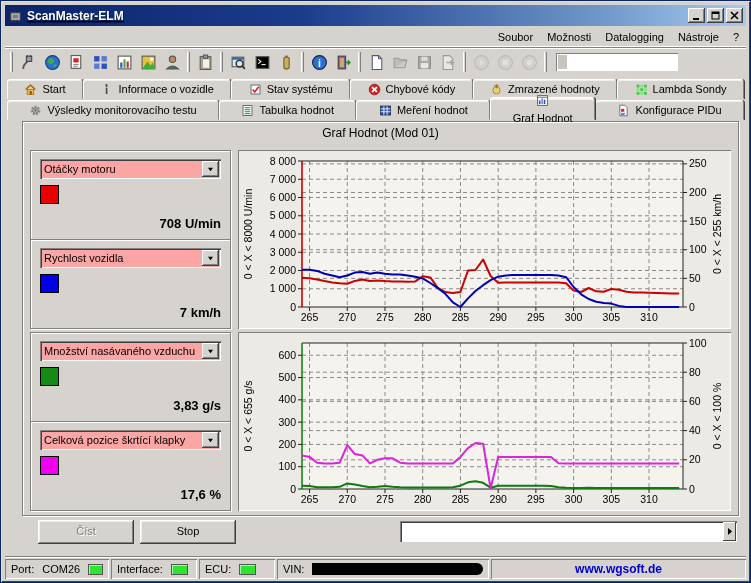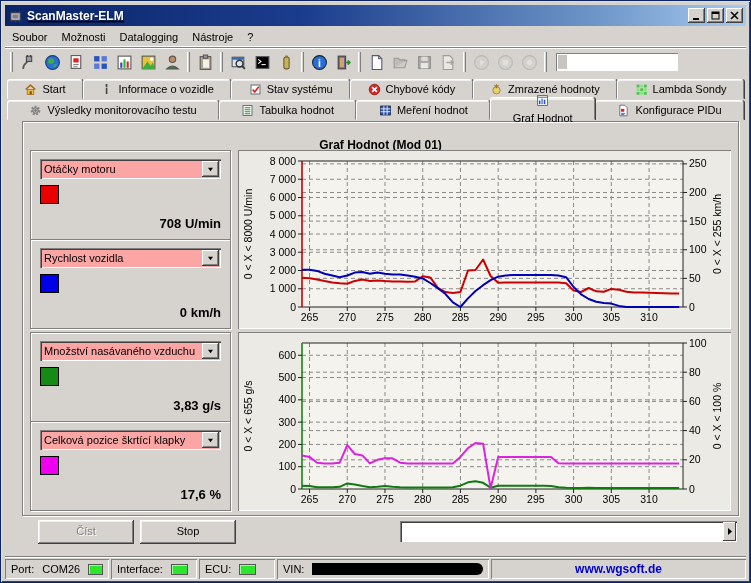--- a/index.html
+++ b/index.html
@@ -16,21 +16,21 @@
   .titlebar .app-icon { width:15px; height:13px; margin-right:4px; flex:none; }
   .titlebar .title { color:#fff; font-weight:bold; font-size:12px; flex:1;
     text-shadow:1px 1px 0 rgba(0,0,0,.4); white-space:nowrap; }
   .winbtn { width:17px; height:15px; margin-left:2px; background:#d6d3ce;
     box-shadow: inset -1px -1px 0 #404040, inset 1px 1px 0 #fff, inset -2px -2px 0 #808080;
     display:flex; align-items:center; justify-content:center; }
   .winbtn svg { width:9px; height:9px; }
 
   
   .menubar { position:absolute; top:27px; left:4px; right:4px; height:19px;
-    display:flex; align-items:center; font-size:11px; border-bottom:1px solid #fff; }
+    display:flex; align-items:center; font-size:11px; border-bottom:1px solid #fff;justify-content:flex-end; }
   .menu-item { padding:2px 7px; color:#000; }
 
   
   .toolbar { position:absolute; top:46px; left:4px; right:4px; height:29px;
     display:flex; align-items:center; border-top:1px solid #808080;
     box-shadow: inset 0 1px 0 #fff; padding:2px 2px; }
   .grip { width:3px; height:20px; margin:0 3px;
     border-left:1px solid #fff; border-right:1px solid #808080; }
   .tbtn { width:24px; height:23px; display:flex; align-items:center; justify-content:center; }
   .tbtn svg { width:17px; height:17px; }
@@ -47,21 +47,21 @@
     background:#d6d3ce; font-size:11px; white-space:nowrap; margin-right:0;
     border:1px solid; border-color:#fff #808080 #d6d3ce #fff;
     border-radius:3px 3px 0 0; box-shadow: inset 0 1px 0 #efefef, 1px 0 0 #404040; flex:1 1 auto; justify-content:center; }
   .tab svg { width:13px; height:13px; flex:none; }
   .tab.active { height:23px; position:relative; z-index:3; background:#d6d3ce;
     box-shadow: inset 0 2px 0 #f4f2ee, 1px 0 0 #404040; font-size:11px;flex-direction:column; }
 
   
   .groupbox { position:absolute; left:21px; right:11px; top:120px; height:395px;
     border:1px solid #808080; box-shadow: inset 1px 1px 0 #fff, 1px 1px 0 #fff; background:#d6d3ce; }
-  .group-title { text-align:center; font-size:12px; font-weight:bold; padding-top:16px; height:25px; }
+  .group-title { text-align:center; font-size:12px; font-weight:normal; padding-top:4px; height:25px; }
 
   .content { position:absolute; top:28px; left:7px; right:7px; bottom:4px; display:flex; gap:7px; }
   .left-col { width:201px; flex:none; display:flex; flex-direction:column; gap:3px; }
   .param-box { flex:1; border:1px solid #808080; box-shadow: inset 1px 1px 0 #fff, 1px 1px 0 #fff; display:flex; flex-direction:column; }
   .param { flex:1; padding:8px 9px 6px; display:flex; flex-direction:column; }
   .param + .param { border-top:1px solid #808080; box-shadow: inset 0 1px 0 #fff; }
   .combo { height:20px; background:#fca5a5; display:flex; align-items:center;
     box-shadow: inset 1px 1px 0 #808080, inset 2px 2px 0 #404040, inset -1px -1px 0 #fff; padding-left:4px; }
   .combo .combo-text { flex:1; font-size:11px; white-space:nowrap; overflow:hidden; }
   .combo .combo-btn { width:17px; height:16px; margin:1px 2px 1px 0; background:#d6d3ce; flex:none;
@@ -424,21 +424,21 @@
             <div class="param">
               <div class="combo">
                 <span class="combo-text">Rychlost vozidla</span>
                 <span class="combo-btn">
                   <svg viewBox="0 0 7 7">
                     <path d="M0 0 L7 0 L3.5 5 Z" fill="#000" transform="translate(0,1)"></path>
                   </svg>
                 </span>
               </div>
               <div class="swatch" style="background: rgb(0, 0, 232);"></div>
-              <div class="param-value">0 km/h</div>
+              <div class="param-value">7 km/h</div>
             </div>
           </div>
         <div class="param-box" id="pbox2">
             <div class="param">
               <div class="combo">
                 <span class="combo-text">Množství nasávaného vzduchu</span>
                 <span class="combo-btn">
                   <svg viewBox="0 0 7 7">
                     <path d="M0 0 L7 0 L3.5 5 Z" fill="#000" transform="translate(0,1)"></path>
                   </svg>

